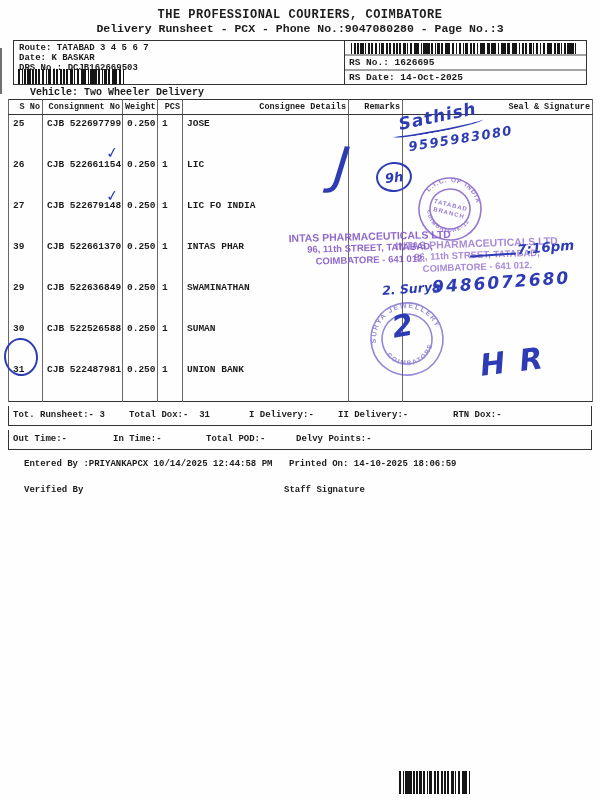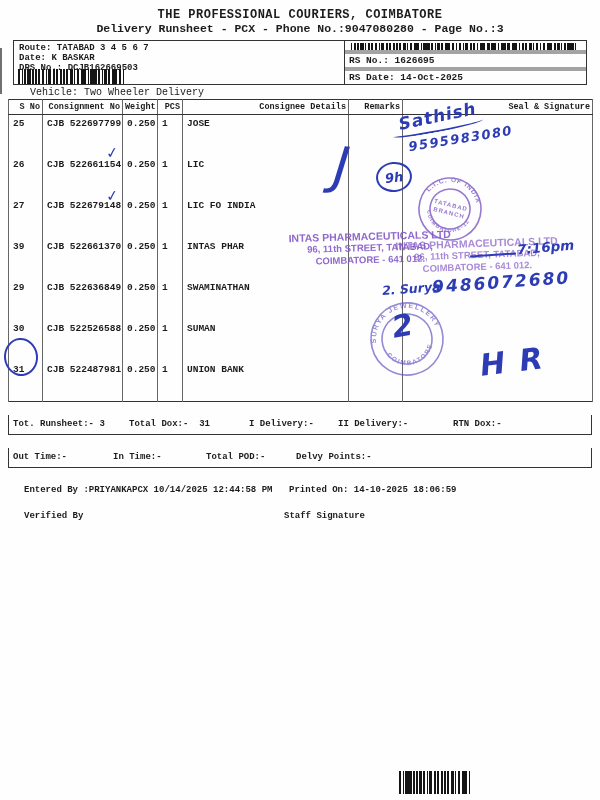--- a/index.html
+++ b/index.html
@@ -7,41 +7,41 @@
   body{background:#e8e6e2;font-family:"Liberation Mono","DejaVu Sans Mono",monospace;color:#1c1c1c}
   .page{position:relative;width:600px;height:800px;background:#fefefe;overflow:hidden}
 
   .title{padding-top:8px;text-align:center;font-size:12px;font-weight:700;letter-spacing:.5px;line-height:14px}
   .subtitle{text-align:center;font-size:11.5px;font-weight:700;line-height:14px}
 
   .header-box{margin:4px 13px 0;border:1px solid #333;display:flex;height:45px}
   .hb-left{flex:1;padding:2px 5px;position:relative}
   .hline{font-size:9px;font-weight:700;line-height:10px;white-space:pre}
   .hb-right{width:242px;border-left:1px solid #333;display:flex;flex-direction:column}
-  .rs-cell{border-top:4px solid #a3a3a3;font-size:9.5px;font-weight:700;padding:1px 4px;flex:1;white-space:pre}
+  .rs-cell{border-top:2px solid #a3a3a3;font-size:9.5px;font-weight:700;padding:1px 4px;flex:1;white-space:pre}
 
   .barcode{background:
     repeating-linear-gradient(90deg,#151515 0 1.5px,transparent 1.5px 3.5px),
     repeating-linear-gradient(90deg,#151515 0 1px,transparent 1px 6px),
     repeating-linear-gradient(90deg,transparent 0 9px,#151515 9px 11px)}
   .bc-left{position:absolute;left:4px;top:28px;width:106px;height:15px}
   .bc-top{height:15px;margin:2px 8px 0 6px}
   .bc-bottom{position:absolute;left:399px;top:771px;width:72px;height:23px}
 
-  .vehicle{font-size:10px;font-weight:400;padding:2px 0 0 30px;height:14px;white-space:pre}
+  .vehicle{font-size:10px;font-weight:700;padding:2px 0 0 30px;height:14px;white-space:pre}
 
   table{border-collapse:collapse;margin:0 8px;width:584px;table-layout:fixed;border:1.5px solid #333}
   th,td{border-left:1px solid #666;border-right:1px solid #666;overflow:hidden;white-space:pre}
   thead tr{height:15px}
   th{font-size:8.5px;font-weight:700;text-align:right;padding:1px 2px;border-bottom:1px solid #333}
   tbody tr{height:41px}
   td{font-size:9.5px;font-weight:700;vertical-align:top;padding:3px 2px 0 4px}
   td.td-sno{}
 
-  .frow{position:relative;margin:13px 8px;border:1px solid #333;border-top:none;height:20px;font-size:9px;font-weight:700}
+  .frow{position:relative;margin:4px 8px;border:1px solid #333;border-top:none;height:20px;font-size:9px;font-weight:700}
   .frow span,.prow span{position:absolute;top:4px;white-space:pre}
   .prow{position:relative;margin:0 20px;height:14px;font-size:9px;font-weight:700}
   .prow.entered{margin-top:5px}
   .prow.verified{margin-top:12px}
 
   .overlay{position:absolute;left:0;top:0;width:600px;height:800px;pointer-events:none}
   .ink{position:absolute;color:#2d3cb4;font-family:"DejaVu Sans",sans-serif;font-style:italic}
   .tick{font-size:15px;font-weight:700;transform:rotate(-8deg)}
   .t1{left:106px;top:144px}
   .t2{left:106px;top:187px}

